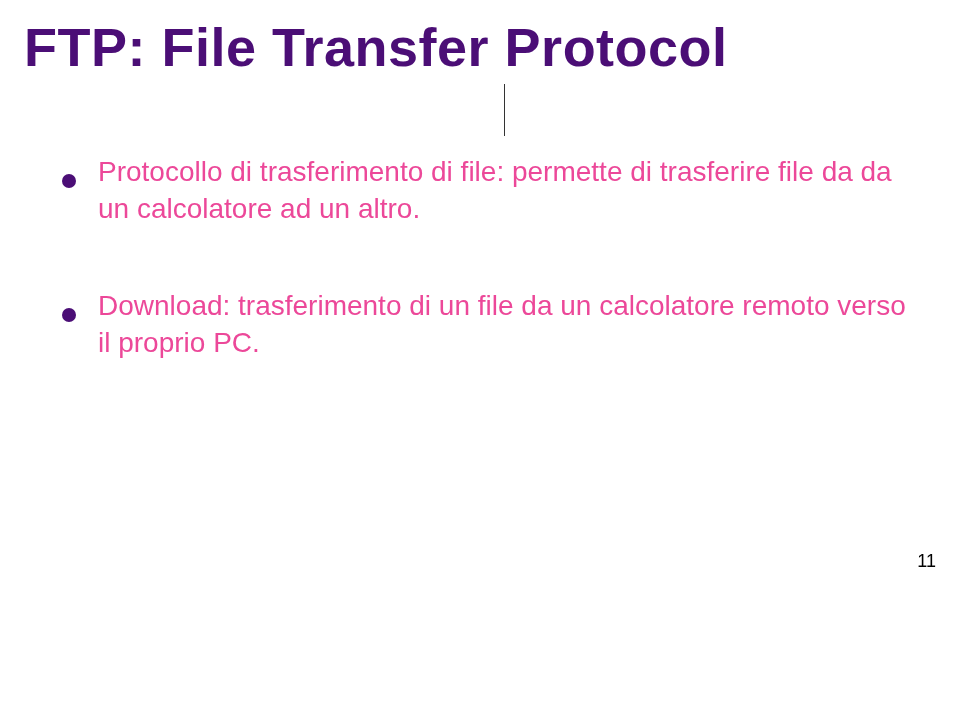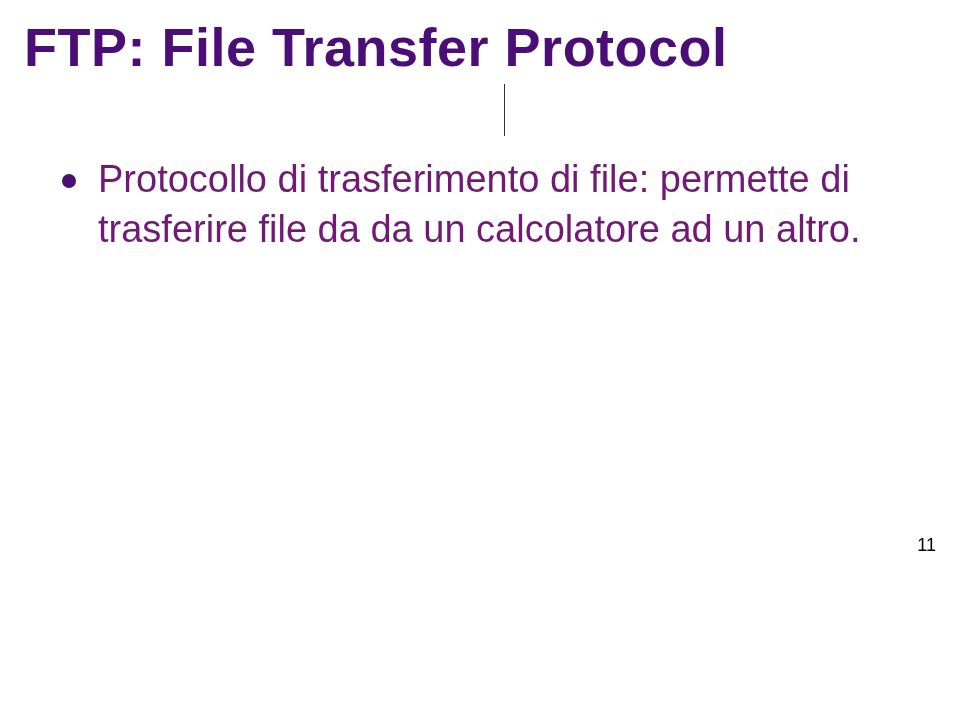--- a/index.html
+++ b/index.html
@@ -32,22 +32,22 @@
     top: 84px;
     width: 0;
     height: 52px;
     border-left: 1px solid #333;
   }
   .body {
     position: absolute;
     left: 62px;
     top: 154px;
     width: 850px;
-    color: #701a75;
-    font-size: 38px;
+    color: #ec4899;
+    font-size: 28px;
     line-height: 1.32;
   }
   .bullet-item {
     display: flex;
     align-items: flex-start;
   }
   .bullet-dot {
     width: 14px;
     height: 14px;
     border-radius: 50%;
@@ -55,21 +55,21 @@
     flex: 0 0 auto;
     margin-top: 20px;
     margin-right: 22px;
   }
   .bullet-text span { display: inline; }
   .gap-sm { height: 60px; }
   .gap-md { height: 62px; }
   .pagenum {
     position: absolute;
     right: 24px;
-    bottom: 16px;
+    bottom: 0;
     font-size: 18px;
     color: #000;
   }
 </style>
 </head>
 <body>
 
 <div class="slide">
 
   <div class="title">FTP: File Transfer Protocol</div>
@@ -80,20 +80,26 @@
 
     <div class="bullet-item">
       <div class="bullet-dot"></div>
       <div class="bullet-text">
         <span>Protocollo di trasferimento di file: permette di trasferire file da da un calcolatore ad un altro.</span>
       </div>
     </div>
 
     <div class="gap-sm"></div>
 
+    <div class="bullet-item">
+      <div class="bullet-dot"></div>
+      <div class="bullet-text">
+        <span>Download: trasferimento di un file da un calcolatore remoto verso il proprio PC.</span>
+      </div>
+    </div>
 
     <div class="gap-md"></div>
 
 
   </div>
 
   <div class="pagenum">11</div>
 
 </div>
 

